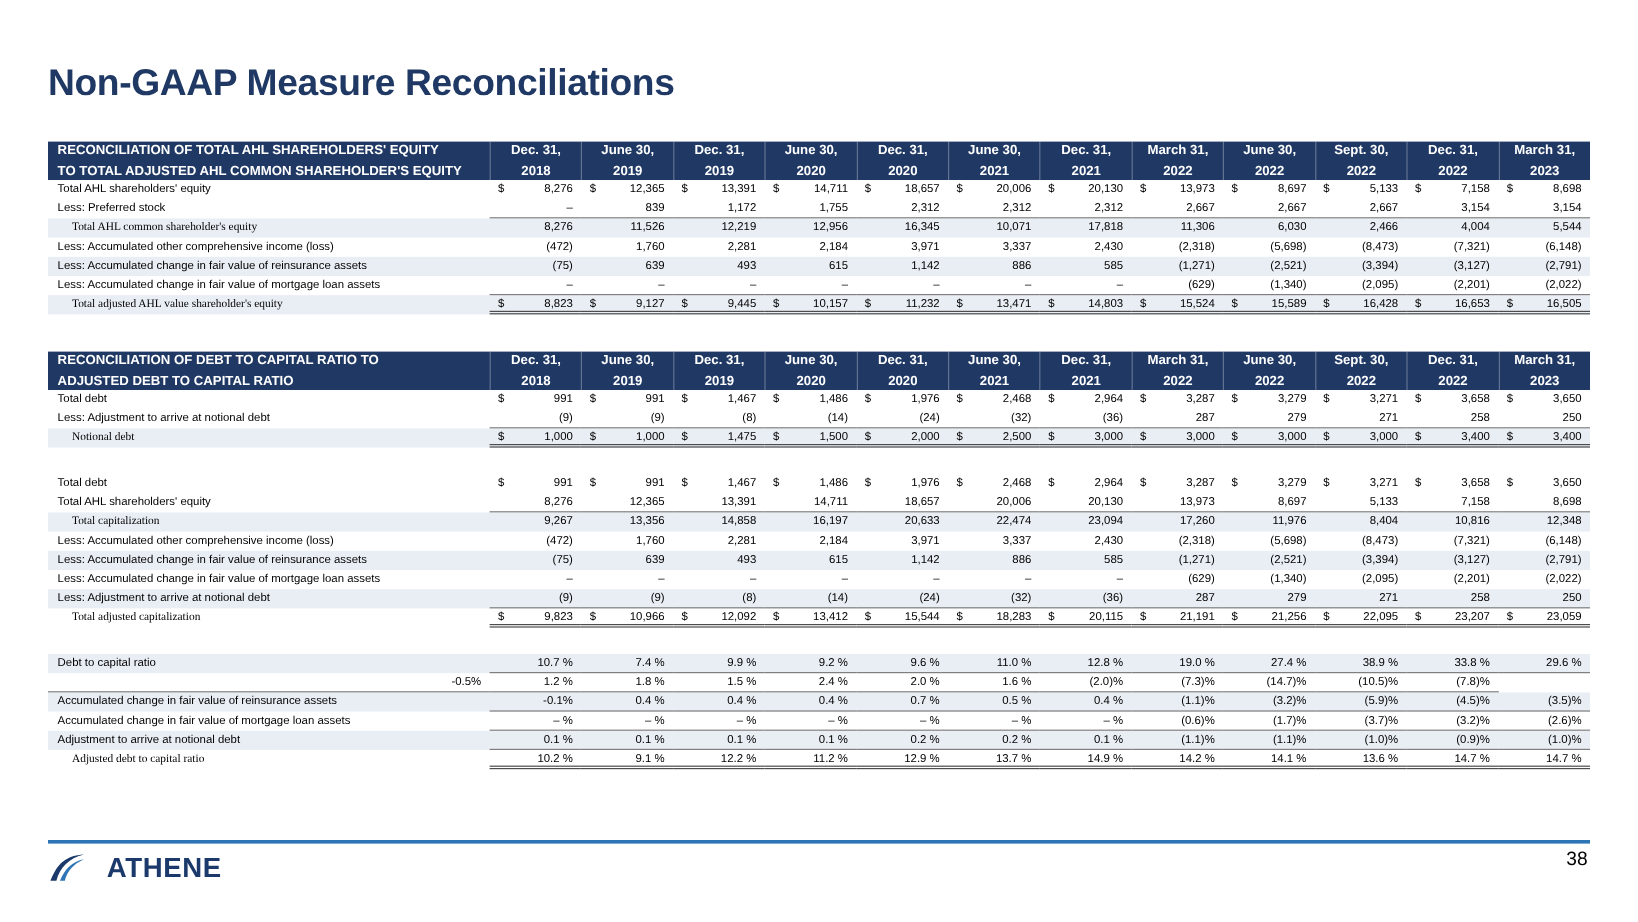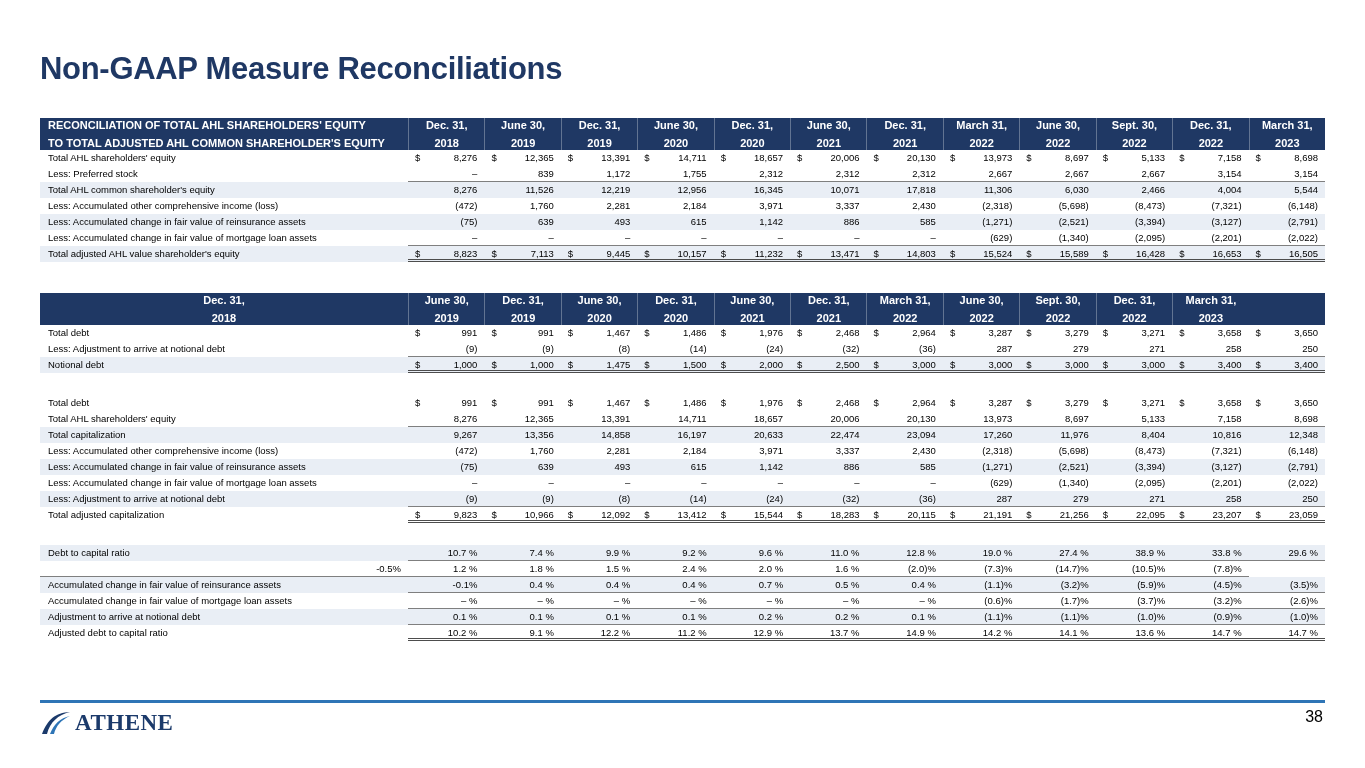--- a/index.html
+++ b/index.html
@@ -13,30 +13,30 @@
   .trow { display:grid; grid-template-columns:368px repeat(12, 1fr); }
   .tcell { white-space:nowrap; }
   .thead { background:#1f3864; color:#fff; font-weight:bold; }
   .thead .tcell { min-height:32px; display:flex; flex-direction:column; justify-content:space-between;
     line-height:1.3; font-size:11px; }
   .thead .tcell + .tcell { border-left:1px solid rgba(255,255,255,0.3); }
   .header-label { padding-left:8px; align-items:flex-start; text-transform:uppercase; }
   .date-cell { text-align:center; }
   .drow .tcell { height:16px; line-height:16px; }
   .label-cell { padding-left:8px; overflow:hidden; }
-  .ind1 { padding-left:8px; }
+  .ind1 { padding-left:20px;font-family:Liberation Serif, serif; }
   .num-cell { display:flex; justify-content:space-between; padding:0 7px 0 7px; }
   .dollar { flex:0 0 auto; }
   .val { flex:1 1 auto; text-align:right; }
   .shaded { background:#e9eef5; }
   .b-single .num-cell { border-bottom:1px solid #7f7f7f; }
   .b-double .num-cell { border-bottom:3px double #4d4d4d; }
   .spacer-row { height:22px; }
   .footer-rule { position:absolute; left:40px; top:700px; width:1285px; height:3px; background:#2e75b6; }
-  .logo { position:absolute; left:40px; top:710px; display:flex; align-items:center; gap:3px;font-family:Liberation Serif, serif; }
+  .logo { position:absolute; left:40px; top:710px; display:flex; gap:17px; }
   .logo-text { font-size:23px; font-weight:bold; color:#1b3a6b; letter-spacing:0.5px; }
   .pagenum { position:absolute; right:42px; top:708px; font-size:16px; color:#000; }
 </style>
 </head>
 <body>
 
 <h1 class="title">Non-GAAP Measure Reconciliations</h1>
 
 <div id="table1" class="fin-table">
     <div class="trow thead">
@@ -400,21 +400,21 @@
       </div>
     </div>
     <div class="trow drow shaded b-double">
       <div class="tcell label-cell ind1">Total adjusted AHL value shareholder's equity</div>
       <div class="tcell num-cell">
         <span class="dollar">$</span>
         <span class="val">8,823</span>
       </div>
       <div class="tcell num-cell">
         <span class="dollar">$</span>
-        <span class="val">7,113</span>
+        <span class="val">9,127</span>
       </div>
       <div class="tcell num-cell">
         <span class="dollar">$</span>
         <span class="val">9,445</span>
       </div>
       <div class="tcell num-cell">
         <span class="dollar">$</span>
         <span class="val">10,157</span>
       </div>
       <div class="tcell num-cell">
@@ -446,20 +446,24 @@
         <span class="val">16,653</span>
       </div>
       <div class="tcell num-cell">
         <span class="dollar">$</span>
         <span class="val">16,505</span>
       </div>
     </div>
   </div>
 <div id="table2" class="fin-table">
     <div class="trow thead">
+      <div class="tcell header-label">
+        <div>RECONCILIATION OF DEBT TO CAPITAL RATIO TO</div>
+        <div>ADJUSTED DEBT TO CAPITAL RATIO</div>
+      </div>
       <div class="tcell date-cell">
         <div>Dec. 31,</div>
         <div>2018</div>
       </div>
       <div class="tcell date-cell">
         <div>June 30,</div>
         <div>2019</div>
       </div>
       <div class="tcell date-cell">
         <div>Dec. 31,</div>

